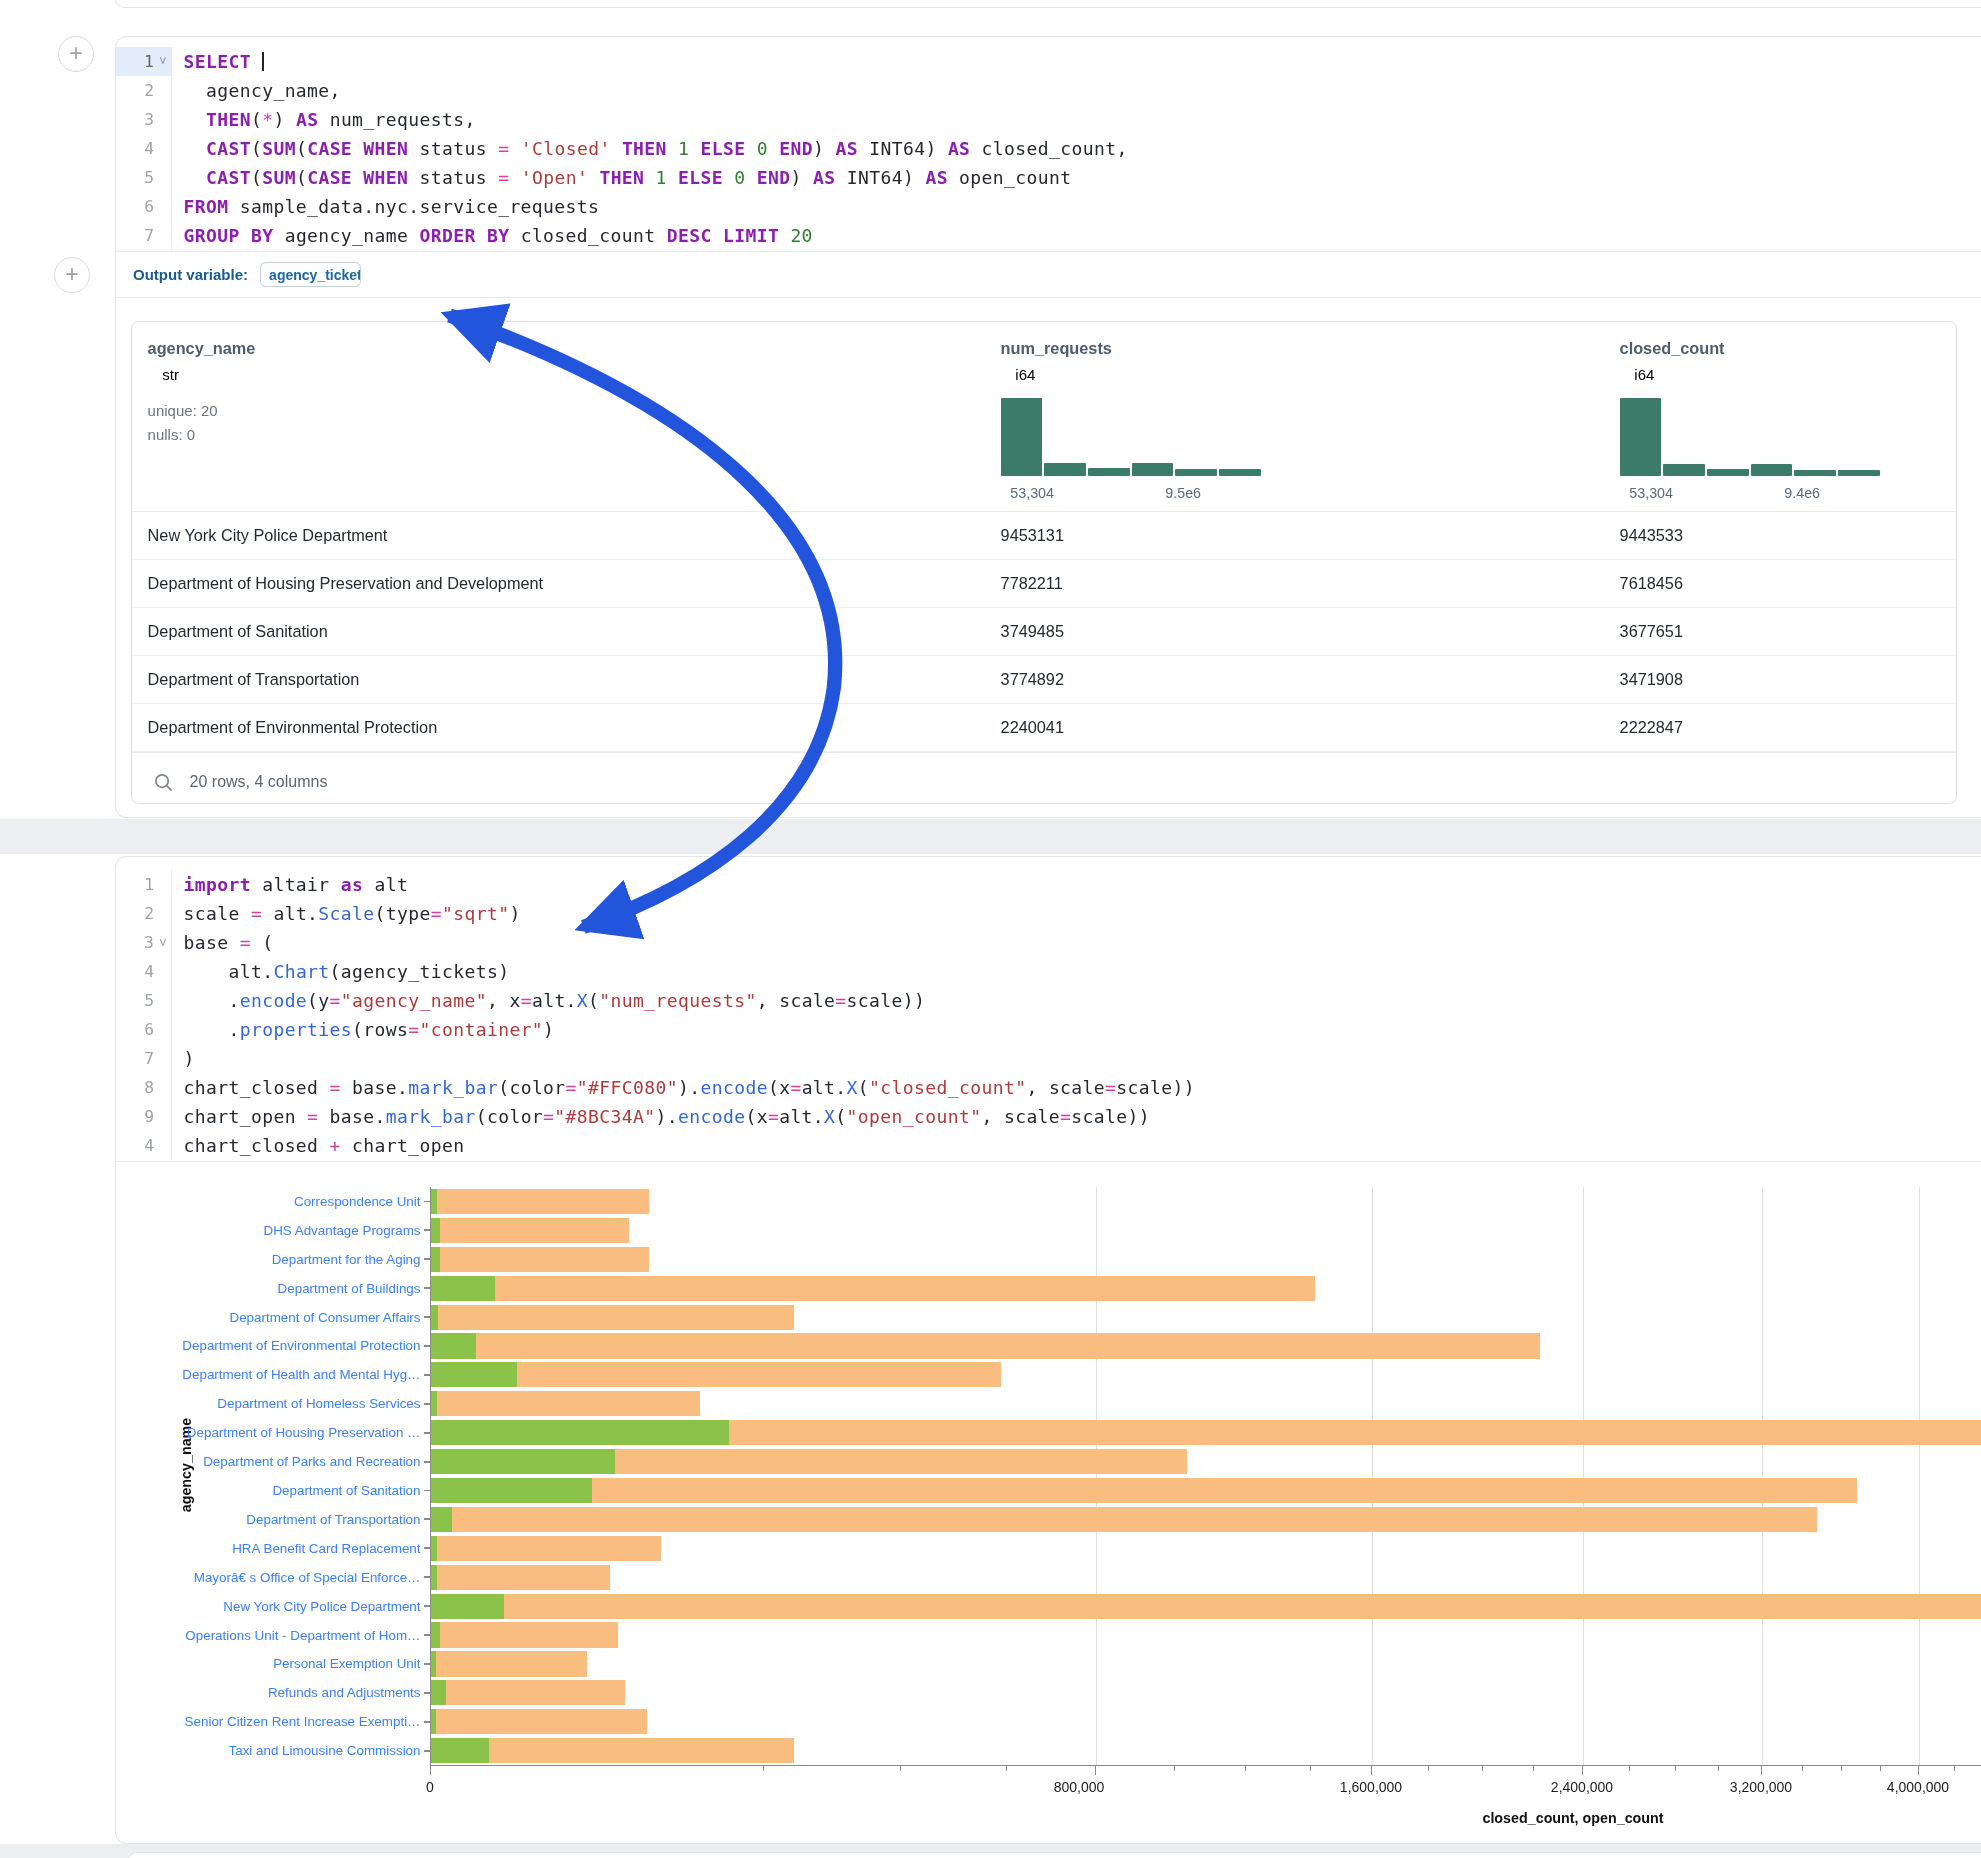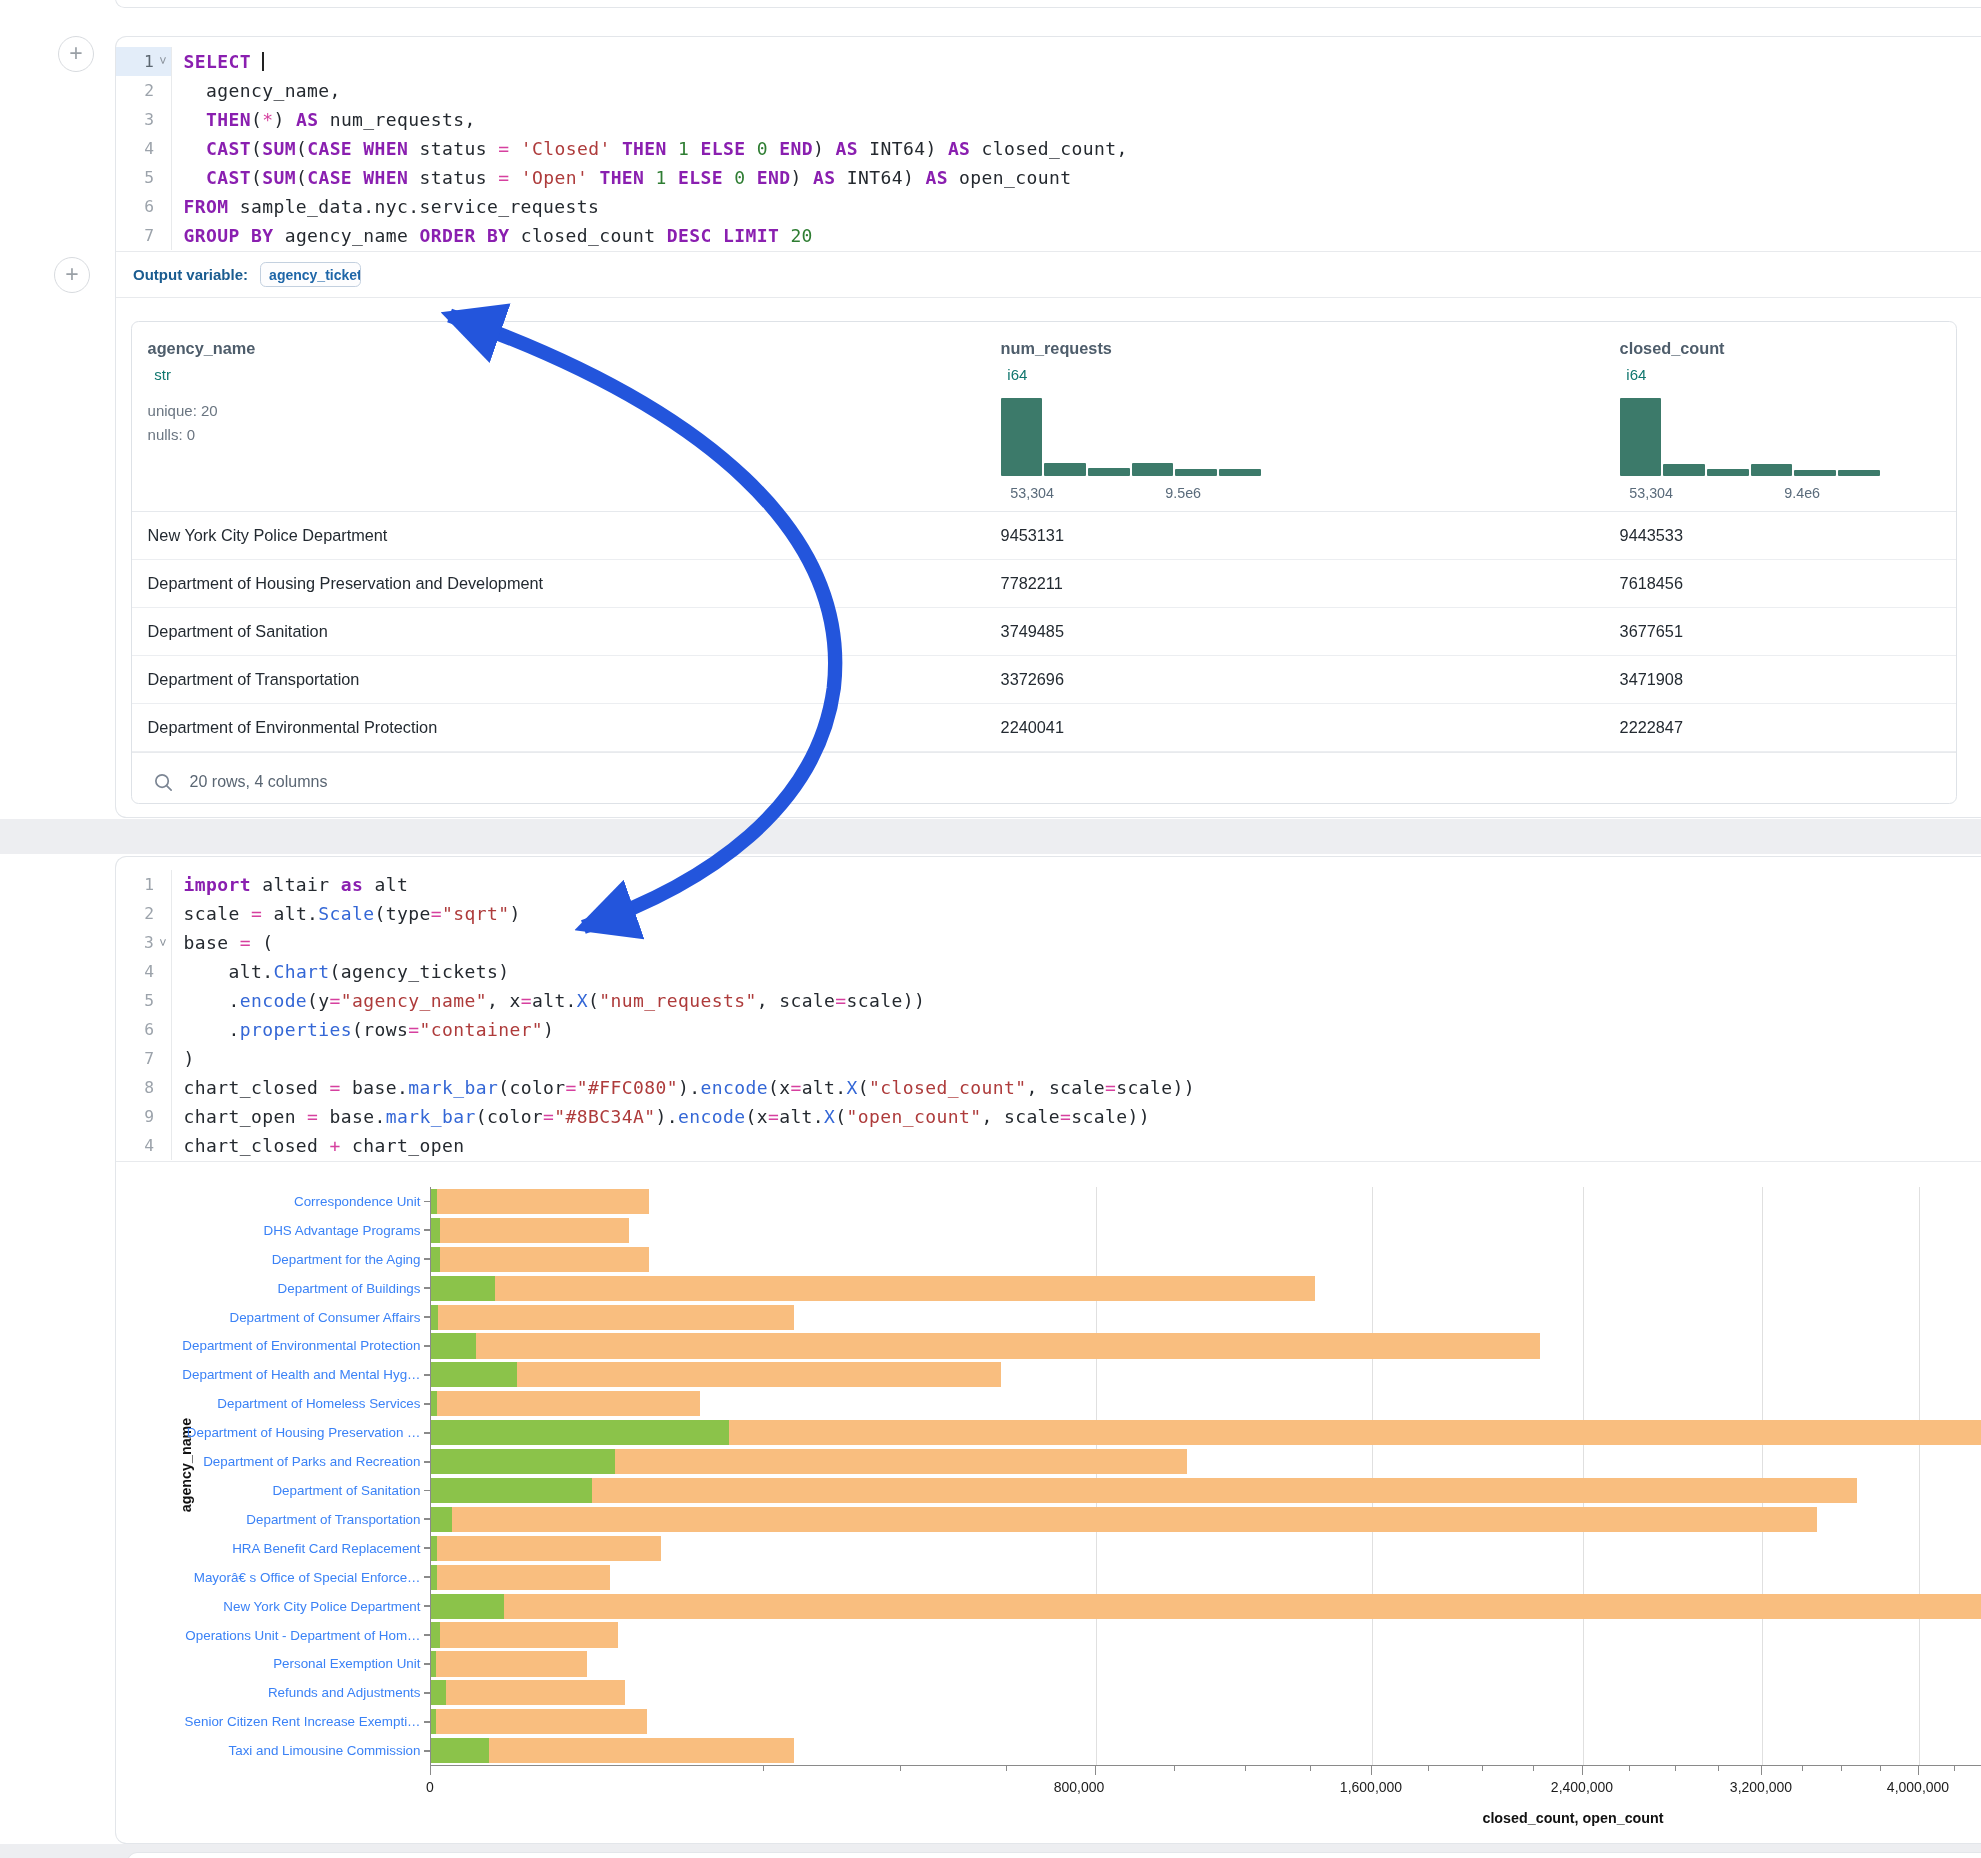--- a/index.html
+++ b/index.html
@@ -56,21 +56,21 @@
        color:#1E66A8;font-size:14px;font-weight:bold;max-width:82px;overflow:hidden;
        white-space:nowrap;background:#FDFDFE;}
 
   
   #table-card{position:absolute;left:15.3px;top:284px;width:1826px;height:483px;
        border:1px solid #DEE2E7;border-radius:7.6px;box-sizing:border-box;overflow:hidden;background:#fff;}
   .tgrid{display:grid;grid-template-columns:853px 619px 1fr;}
   #table-header{position:relative;height:189px;border-bottom:1px solid #E6E9ED;}
   .th-cell{position:relative;padding-left:15.3px;box-sizing:border-box;}
   .col-name{position:absolute;top:17px;left:15.3px;font-size:16.3px;font-weight:bold;color:#4E5D6B;}
-  .col-type{position:absolute;top:44px;left:22px;font-size:15px;color:#0f766e;}
+  .col-type{position:absolute;top:44px;left:30px;font-size:15px;color:#000000;}
   .col-meta1{position:absolute;top:80px;left:15.3px;font-size:15px;color:#6A7581;}
   .col-meta2{position:absolute;top:104px;left:15.3px;font-size:15px;color:#6A7581;}
   .hist{position:absolute;top:76px;left:15.3px;width:260px;height:78px;display:flex;
        align-items:flex-end;gap:1.9px;}
   .hist-bar{flex:1;background:#3C7A6A;border-radius:1px;}
   .hist-min{position:absolute;top:163px;left:25px;font-size:14.3px;color:#5A6B7B;}
   .hist-max{position:absolute;top:163px;left:180px;font-size:14.3px;color:#5A6B7B;}
   .trow{height:47px;border-bottom:1px solid #ECEEF1;align-items:center;font-size:16.3px;color:#232A31;}
   .trow > div{padding-left:15.3px;display:flex;align-items:center;height:100%;box-sizing:border-box;}
   #table-footer{height:58px;display:flex;align-items:center;padding-left:21px;color:#5A6673;
@@ -177,21 +177,21 @@
           <div>7782211</div>
           <div>7618456</div>
         </div>
         <div class="tgrid trow">
           <div>Department of Sanitation</div>
           <div>3749485</div>
           <div>3677651</div>
         </div>
         <div class="tgrid trow">
           <div>Department of Transportation</div>
-          <div>3372696</div>
+          <div>3774892</div>
           <div>3471908</div>
         </div>
         <div class="tgrid trow">
           <div>Department of Environmental Protection</div>
           <div>2240041</div>
           <div>2222847</div>
         </div>
       </div>
     <div class="divider" style="position:static"></div>
     <div id="table-footer">

